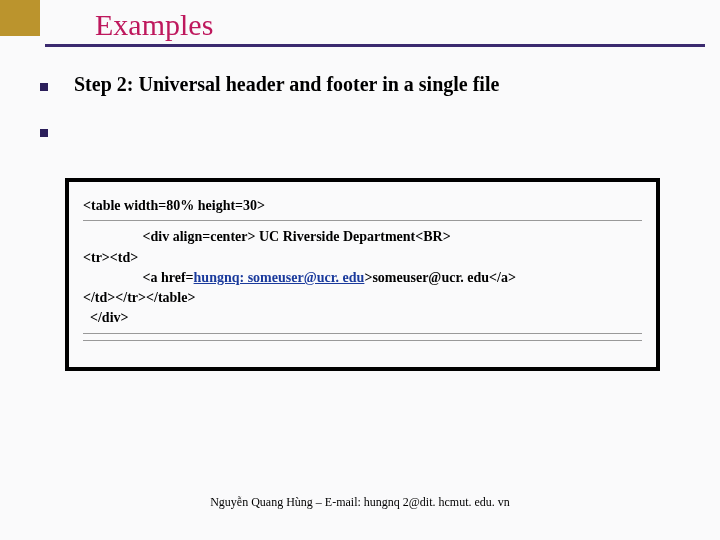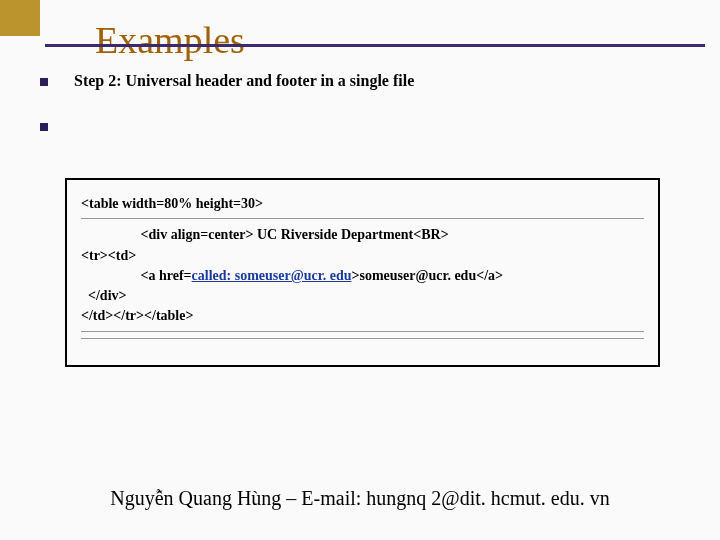--- a/index.html
+++ b/index.html
@@ -15,25 +15,25 @@
   .corner-square {
     position: absolute;
     top: 0;
     left: 0;
     width: 40px;
     height: 36px;
     background: #bb942d;
   }
   .title {
     position: absolute;
-    top: 18px;
+    top: 8px;
     left: 95px;
-    font-size: 38px;
+    font-size: 30px;
     font-weight: 400;
-    color: #a16207;
+    color: #be185d;
   }
   .title-underline {
     position: absolute;
     top: 44px;
     left: 45px;
     width: 660px;
     height: 3px;
     background: #3b2a6f;
   }
   .bullets {
@@ -50,50 +50,50 @@
   .bullet-icon {
     width: 8px;
     height: 8px;
     background: #2b1e5a;
     flex: 0 0 8px;
     margin-top: 5px;
     margin-right: 26px;
   }
   .bullet-text {
     font-weight: bold;
-    font-size: 16px;
+    font-size: 20px;
     line-height: 1.4;
   }
   .code-box {
     position: absolute;
     top: 178px;
     left: 65px;
     width: 595px;
-    border: 2px solid #000000;
+    border: 4px solid #000000;
     padding: 14px 14px 20px 14px;
     font-weight: bold;
     font-size: 14px;
     line-height: 1.45;
   }
   .code-line { white-space: pre; }
   .code-box hr {
     border: none;
     border-top: 1px solid #999;
     margin: 4px 0 6px 0;
   }
   .link-span {
     color: #1a3a9c;
     text-decoration: underline;
   }
   .footer-credit {
     position: absolute;
     bottom: 30px;
     width: 100%;
     text-align: center;
-    font-size: 20px;
+    font-size: 12px;
   }
 </style>
 </head>
 <body>
 
 <div class="corner-square"></div>
 
 <div class="title">Examples</div>
 <div class="title-underline"></div>
 
@@ -105,20 +105,20 @@
   <div class="bullet-row">
     <div class="bullet-icon"></div>
   </div>
 </div>
 
 <div class="code-box">
   <div class="code-line">&lt;table width=80% height=30&gt;</div>
   <hr>
   <div class="code-line">                 &lt;div align=center&gt; UC Riverside Department&lt;BR&gt;</div>
   <div class="code-line">&lt;tr&gt;&lt;td&gt;</div>
-  <div class="code-line"><span>                 &lt;a href=</span><span class="link-span">called: someuser@ucr. edu</span><span>&gt;someuser@ucr. edu&lt;/a&gt;</span></div>
+  <div class="code-line"><span>                 &lt;a href=</span><span class="link-span">hungnq: someuser@ucr. edu</span><span>&gt;someuser@ucr. edu&lt;/a&gt;</span></div>
+  <div class="code-line">&lt;/td&gt;&lt;/tr&gt;&lt;/table&gt;</div>
   <div class="code-line">  &lt;/div&gt;</div>
-  <div class="code-line">&lt;/td&gt;&lt;/tr&gt;&lt;/table&gt;</div>
   <hr>
   <hr>
 </div>
 
 <div class="footer-credit">Nguyễn Quang Hùng – E-mail: hungnq 2@dit. hcmut. edu. vn</div>
 
 </body></html>

